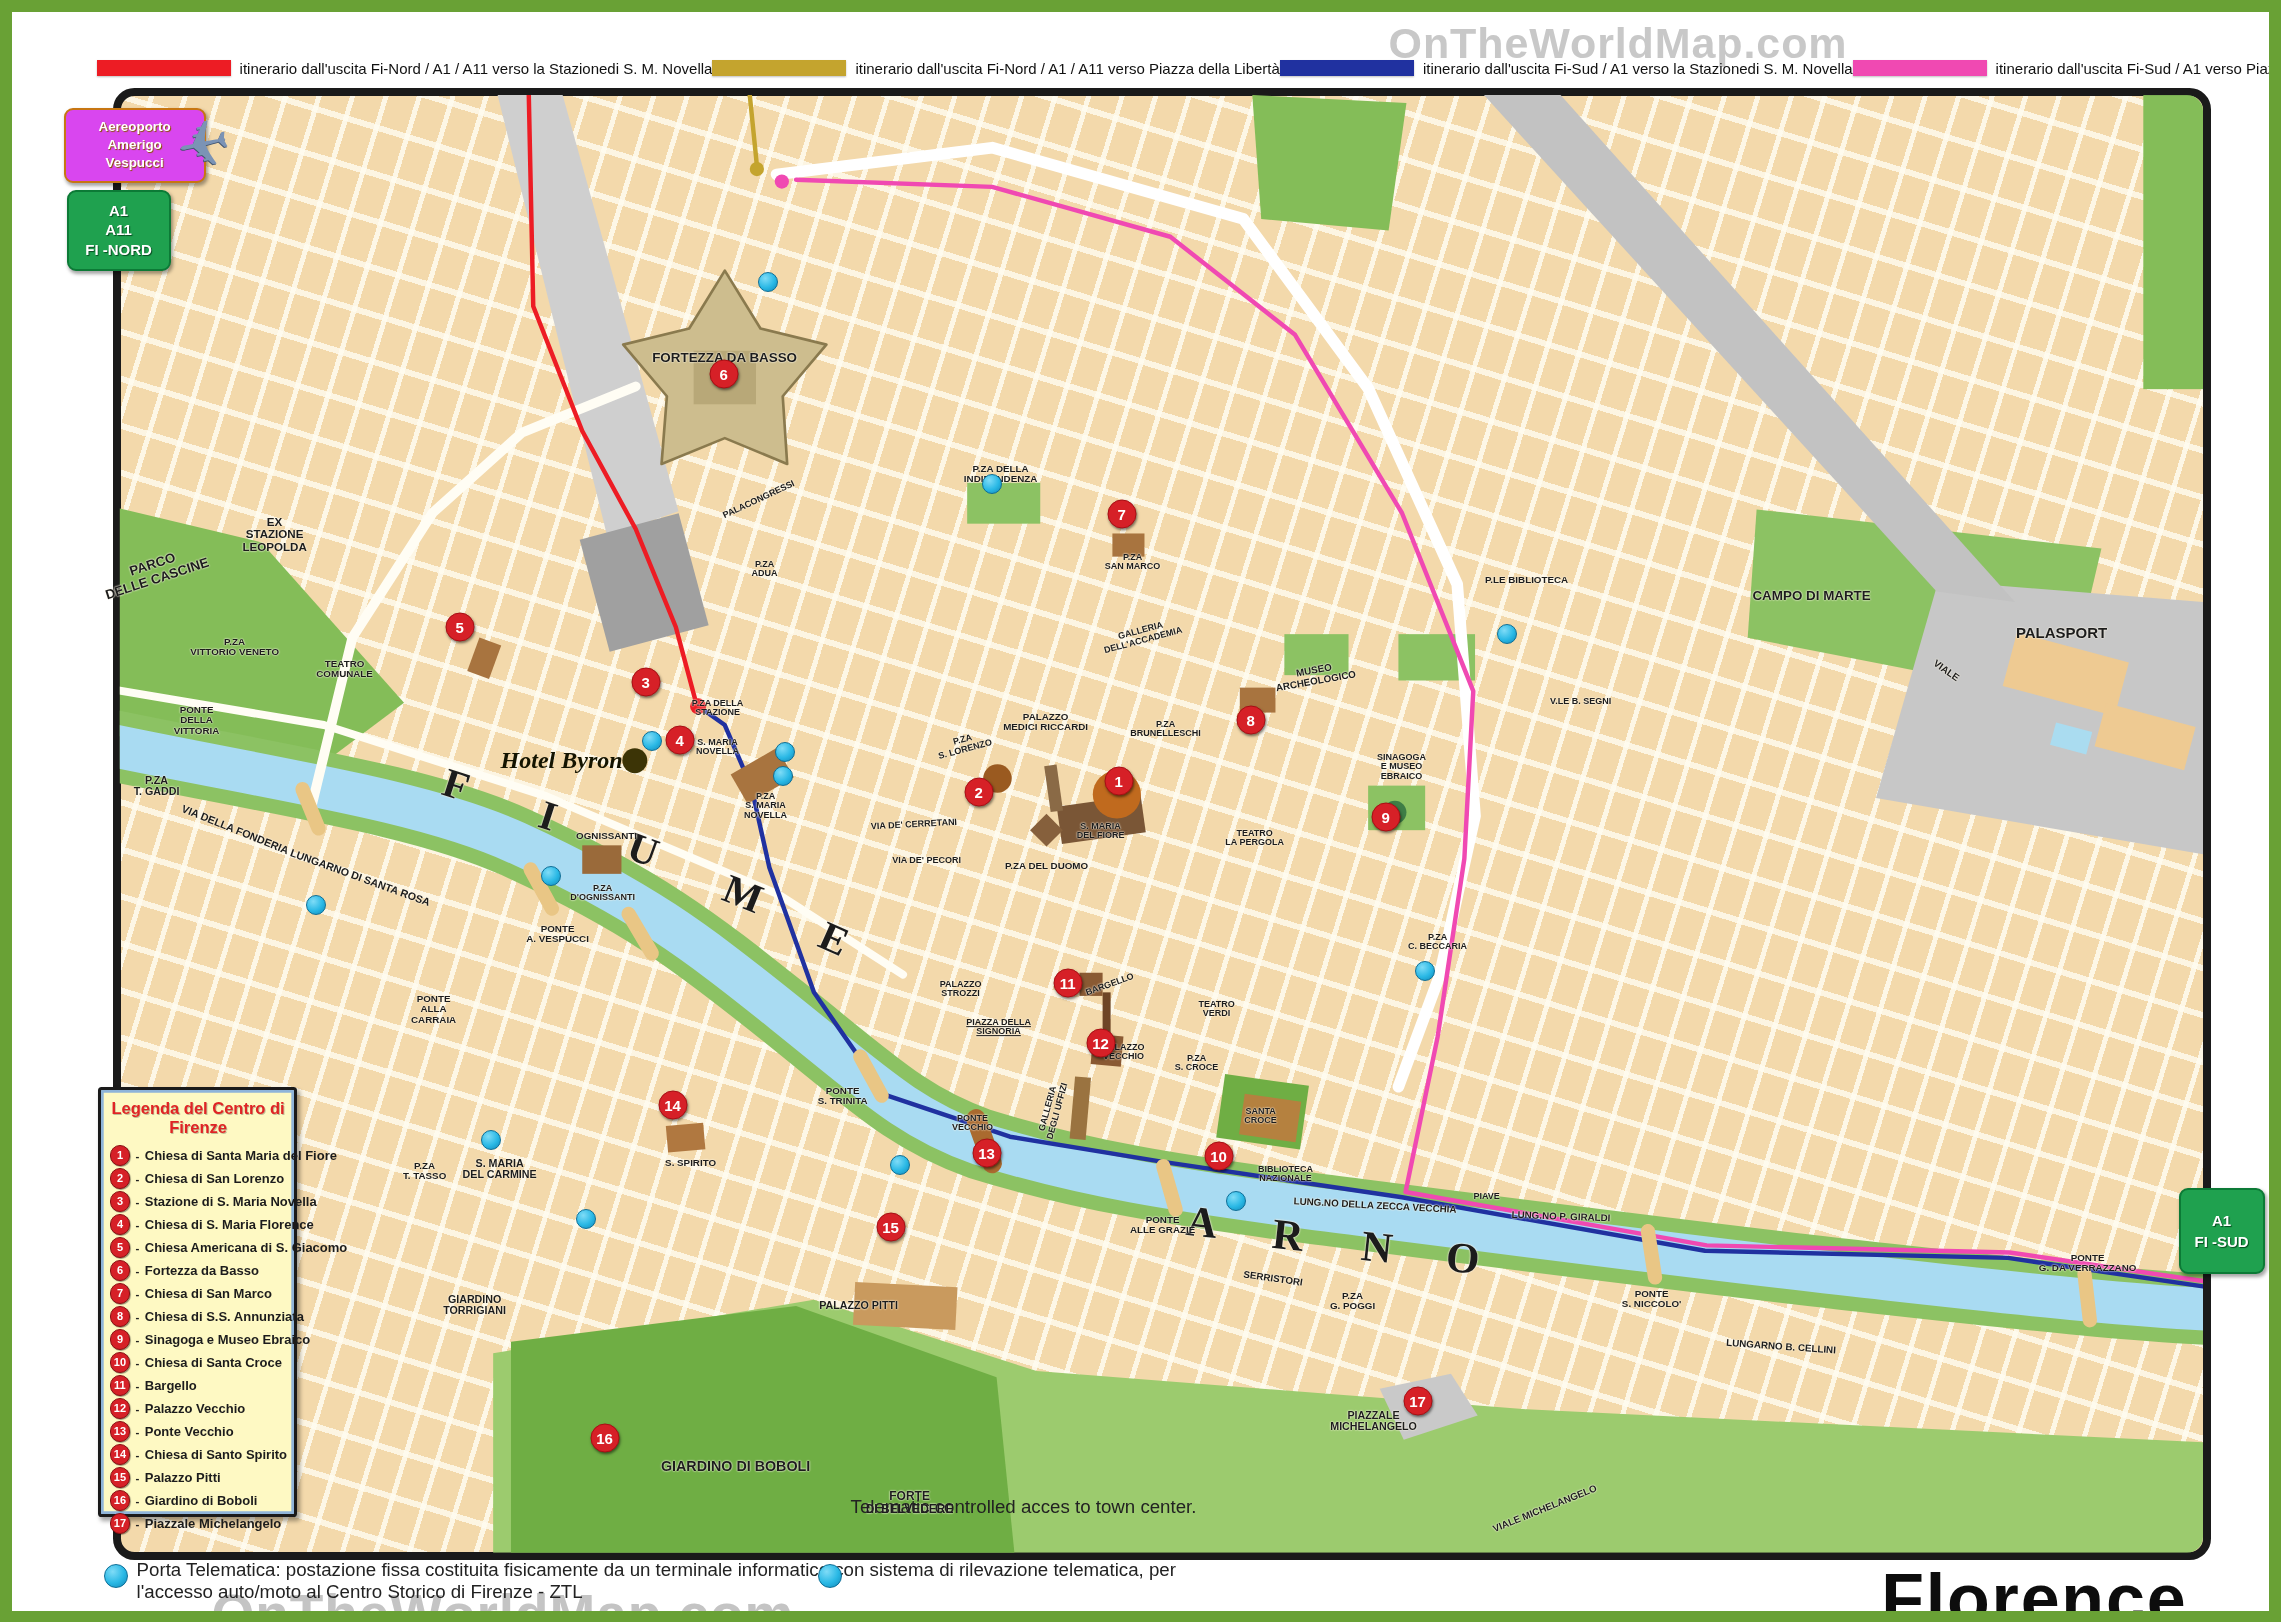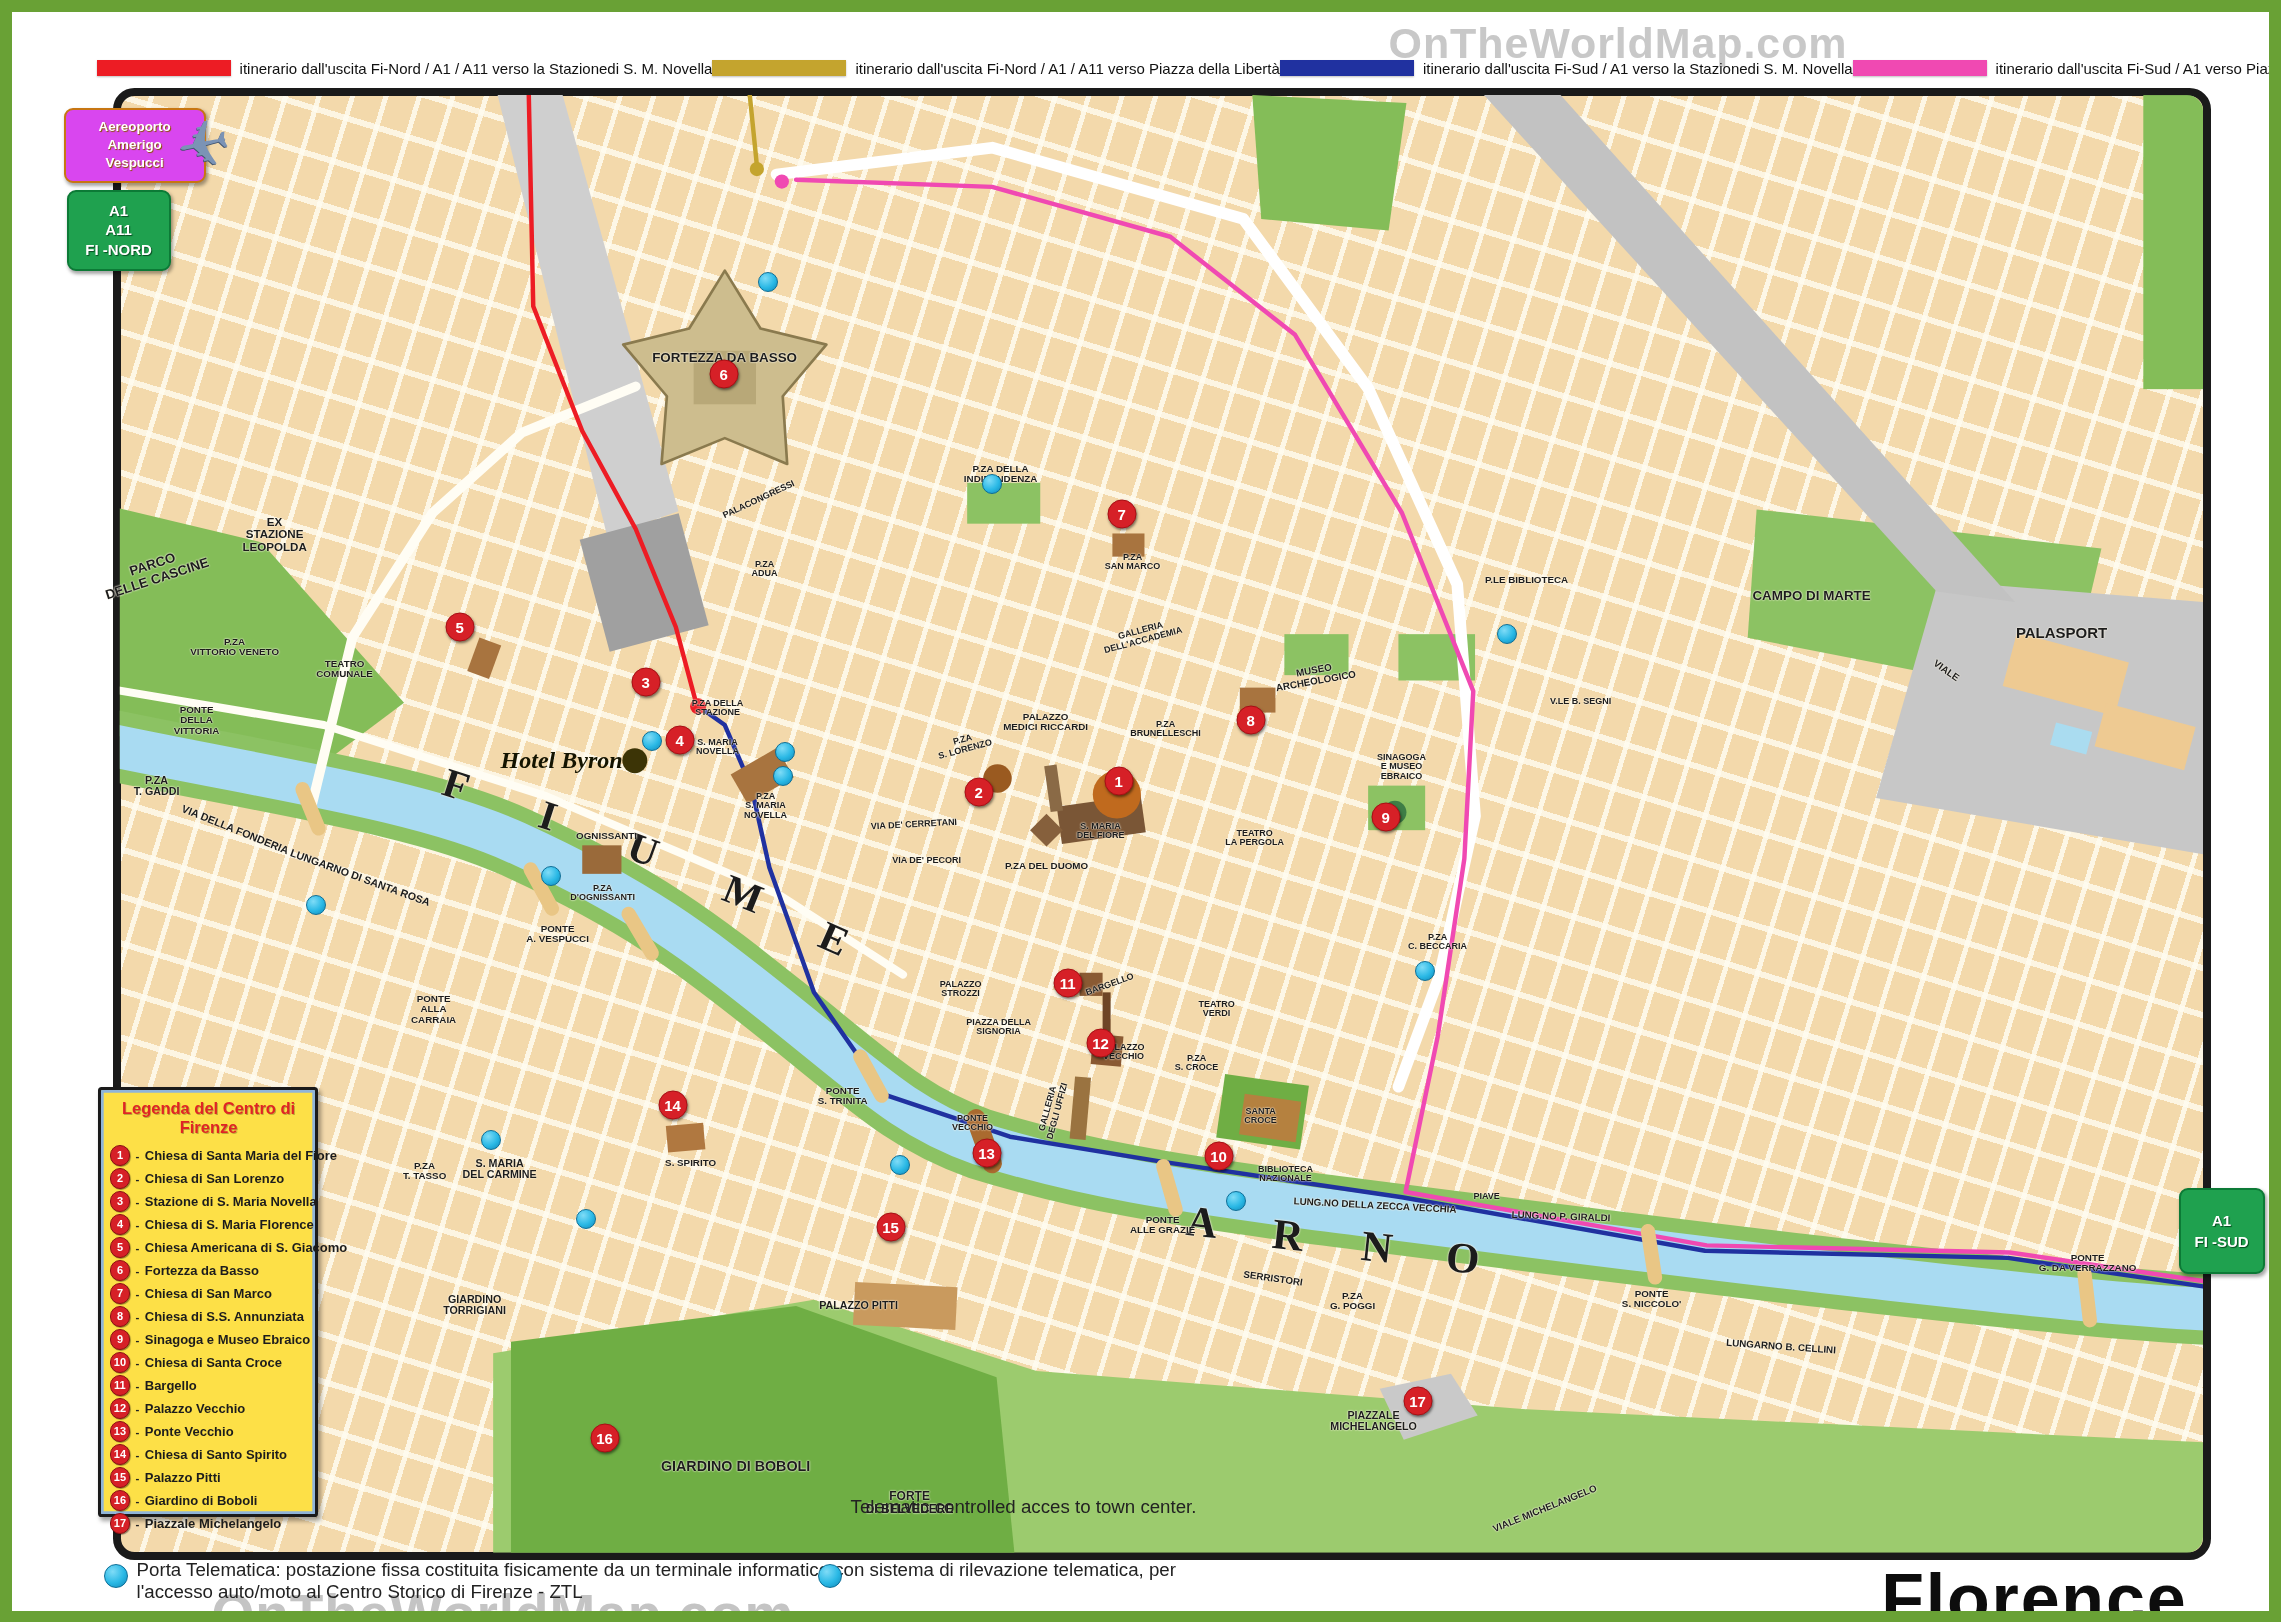--- a/index.html
+++ b/index.html
@@ -32,22 +32,22 @@
         box-shadow:1.8px 2.7px 3.6px rgba(0,0,0,.35);display:flex;flex-direction:column;justify-content:center;}
   #sign-airport{left:52px;top:96px;width:138px;height:71px;background:#d946ef;border:2.7px solid #c77612;
                 font-size:13.4px;line-height:1.35;text-shadow:0.9px 0.9px 0.9px #8a5200;}
   #sign-finord{left:55px;top:178px;width:100px;height:77px;background:#1fa14f;border:2.7px solid #0c7a36;
                font-size:15px;line-height:1.3;text-shadow:0.9px 0.9px 0.9px #064d20;}
   #sign-fisud{left:2167px;top:1176px;width:82px;height:82px;background:#1fa14f;border:2.7px solid #0c7a36;
               font-size:15px;line-height:1.4;text-shadow:0.9px 0.9px 0.9px #064d20;}
   #plane-icon{position:absolute;left:165px;top:96px;font-size:64px;color:#7b93b5;z-index:8;
               transform:scaleX(-1) rotate(12deg);text-shadow:0.9px 0.9px 0 #41546e;}
   
-  #legend-box{position:absolute;left:86px;top:1075px;width:220px;height:430px;z-index:9;
-              background:#fde047;border:3.6px solid #1a1a1a;border-radius:3.6px;
+  #legend-box{position:absolute;left:86px;top:1075px;width:199px;height:430px;z-index:9;
+              background:#fef9c3;border:3.6px solid #1a1a1a;border-radius:3.6px;
               box-shadow:inset 0 0 0 2.7px #8fb4d9, 2.7px 3.6px 4.5px rgba(0,0,0,.35);
               padding:9px 7.1px 5.3px 9px;box-sizing:border-box;}
   #legend-title{color:#e02425;font-weight:800;font-size:16.5px;text-align:center;margin-bottom:7.1px;
                 text-shadow:0.9px 0.9px 0 rgba(0,0,0,.25);}
   .lg-row{display:flex;align-items:center;gap:5.3px;height:23px;}
   .lg-num{flex:0 0 18.7px;width:18.7px;height:18.7px;border-radius:50%;background:#d62027;color:#fff;
           font-size:11px;font-weight:bold;display:flex;align-items:center;justify-content:center;
           border:0.9px solid #8a0f12;box-shadow:0.9px 0.9px 0.9px rgba(0,0,0,.4);}
   .lg-dash{font-weight:bold;color:#222;font-size:11.6px;}
   .lg-label{font-weight:bold;color:#1c1c1c;font-size:13px;white-space:nowrap;}
@@ -317,21 +317,21 @@
 MEDICI RICCARDI</div>
         <div class="mlabel" style="left: 952px; top: 733px; font-size: 9px; transform: translate(-50%, -50%) rotate(-15deg);">P.ZA
 S. LORENZO</div>
         <div class="mlabel" style="left: 1089px; top: 820px; font-size: 9px; transform: translate(-50%, -50%) rotate(0deg);">S. MARIA
 DEL FIORE</div>
         <div class="mlabel" style="left: 1035px; top: 854px; font-size: 9.8px; transform: translate(-50%, -50%) rotate(0deg);">P.ZA DEL DUOMO</div>
         <div class="mlabel" style="left: 1154px; top: 718px; font-size: 9px; transform: translate(-50%, -50%) rotate(0deg);">P.ZA
 BRUNELLESCHI</div>
         <div class="mlabel" style="left: 902px; top: 813px; font-size: 9px; transform: translate(-50%, -50%) rotate(-3deg);">VIA DE' CERRETANI</div>
         <div class="mlabel" style="left: 915px; top: 849px; font-size: 9px; transform: translate(-50%, -50%) rotate(0deg);">VIA DE' PECORI</div>
-        <div class="mlabel" style="left: 987px; top: 1016px; font-size: 9px; transform: translate(-50%, -50%) rotate(0deg);">PIAZZA DELLA
+        <div class="mlabel" style="left: 987px; top: 1016px; font-size: 9px; transform: translate(-50%, -50%) rotate(0deg); text-decoration: underline;">PIAZZA DELLA
 SIGNORIA</div>
         <div class="mlabel" style="left: 1112px; top: 1041px; font-size: 9px; transform: translate(-50%, -50%) rotate(0deg);">PALAZZO
 VECCHIO</div>
         <div class="mlabel" style="left: 1041px; top: 1098px; font-size: 9px; transform: translate(-50%, -50%) rotate(-75deg);">GALLERIA
 DEGLI UFFIZI</div>
         <div class="mlabel" style="left: 961px; top: 1112px; font-size: 9px; transform: translate(-50%, -50%) rotate(0deg);">PONTE
 VECCHIO</div>
         <div class="mlabel" style="left: 1098px; top: 973px; font-size: 9px; transform: translate(-50%, -50%) rotate(-20deg);">BARGELLO</div>
         <div class="mlabel" style="left: 1205px; top: 998px; font-size: 9px; transform: translate(-50%, -50%) rotate(0deg);">TEATRO
 VERDI</div>

